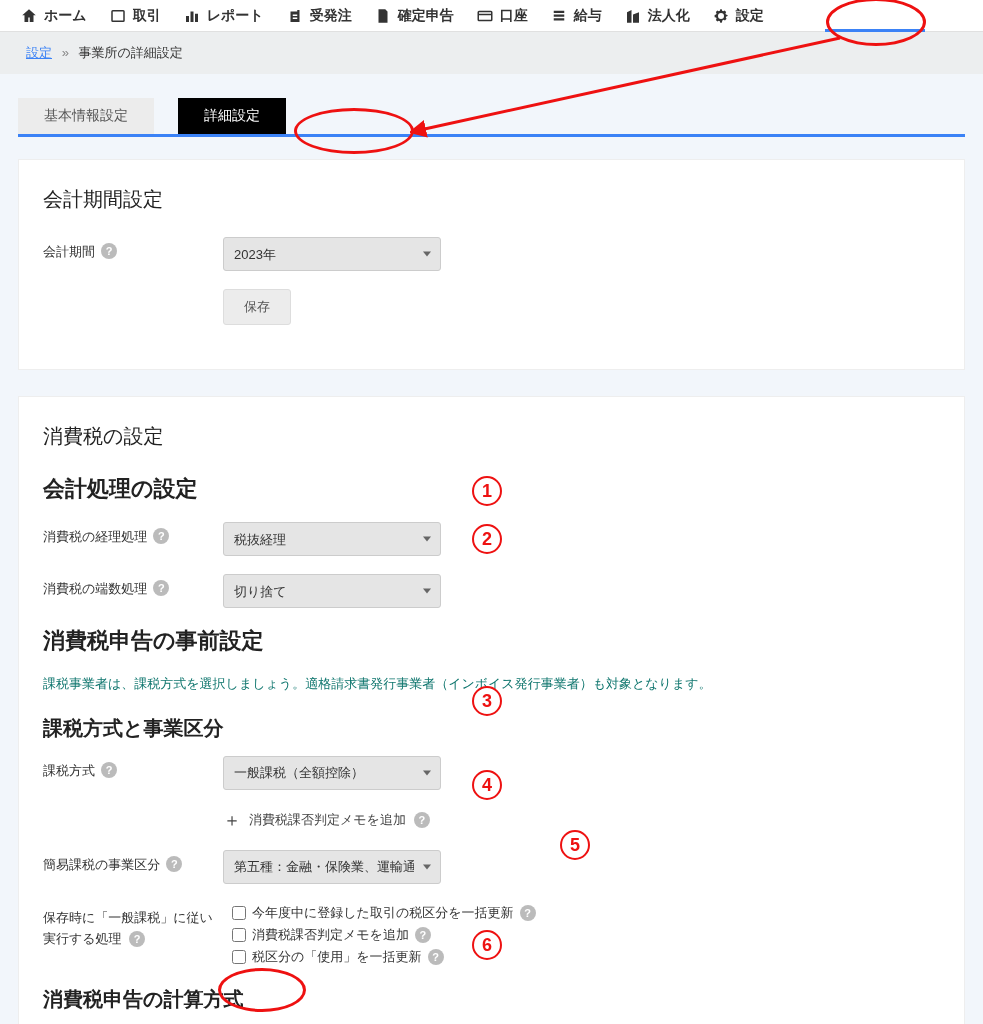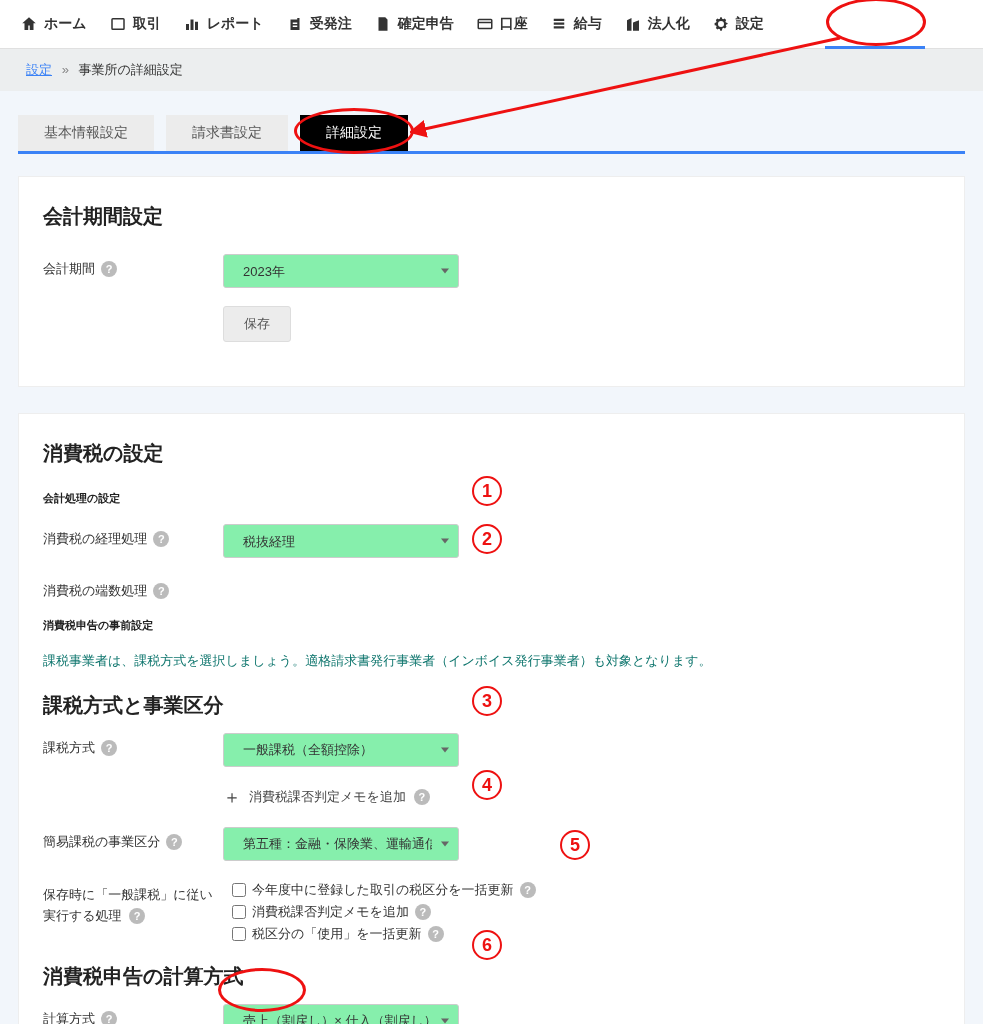--- a/index.html
+++ b/index.html
@@ -1,41 +1,41 @@
 <!DOCTYPE html>
 <html><head>
 <meta charset="utf-8">
 <style>
   * { box-sizing: border-box; margin: 0; padding: 0; }
   body { font-family: -apple-system, "Hiragino Sans", "Hiragino Kaku Gothic ProN", Meiryo, sans-serif; background: #f2f6fb; color: #333; font-size: 14px; width: 983px; }
   
-  .topnav { display: flex; align-items: center; background: #fff; border-bottom: 1px solid #e0e0e0; padding: 0 10px; height: 49px; gap: 2px; position: relative; }
+  .topnav { display: flex; align-items: center; background: #fff; border-bottom: 1px solid #e0e0e0; padding: 0 10px; height: 32px; gap: 2px; position: relative; }
   .nav-item { display: inline-flex; align-items: center; gap: 6px; padding: 0 10px; height: 48px; font-size: 14px; color: #333; cursor: pointer; font-weight: 600; }
   .nav-item .icon { width: 18px; height: 18px; display: inline-flex; align-items: center; justify-content: center; }
   .nav-underline { position: absolute; bottom: -1px; right: 58px; width: 100px; height: 3px; background: #3b82f6; }
   
   .breadcrumb-bar { background: #eceeef; padding: 12px 26px; font-size: 13px; }
   .breadcrumb-bar a { color: #3b82f6; text-decoration: underline; }
   .breadcrumb-bar .sep { margin: 0 6px; color: #888; }
   
   .subtabs-wrap { padding: 24px 18px 0 18px; }
-  .subtabs { display: flex; gap: 12px; border-bottom: 3px solid #3b82f6; }
+  .subtabs { display: flex; gap: 24px; border-bottom: 3px solid #3b82f6; }
   .subtab { background: #ececec; color: #555; padding: 9px 26px; font-size: 14px; cursor: pointer; }
   .subtab.active { background: #000000; color: #fff; }
   
   .content { padding: 22px 18px 40px 18px; }
   .card { background: #fff; padding: 26px 24px; margin-bottom: 26px; border: 1px solid #eee; }
-  .card h2 { font-size: 20px; font-weight: 700; margin-bottom: 24px; color: #222; }
-  .card h3 { font-size: 11px; font-weight: 700; margin-bottom: 18px; margin-top: 8px; color: #222; }
+  .card h2 { font-size: 20px; font-weight: 400; margin-bottom: 24px; color: #222; }
+  .card h3 { font-size: 22px; font-weight: 700; margin-bottom: 18px; margin-top: 8px; color: #222; }
   .card h4 { font-size: 20px; font-weight: 700; margin: 18px 0 14px 0; color: #222; }
   .row { display: flex; align-items: flex-start; margin-bottom: 18px; }
-  .row .label { width: 180px; padding-top: 6px; display: flex; align-items: center; gap: 6px; font-size: 13px; color: #333; }
+  .row .label { width: 180px; padding-top: 6px; display: flex; gap: 6px; font-size: 13px; color: #333; }
   .row .label-multi { line-height: 1.6; }
   .row .field { flex: 0 0 auto; }
-  .select { width: 236px; height: 34px; border: 1px solid #ccc; border-radius: 3px; background: #86efac; padding: 0 26px 0 19px; font-size: 13px; color: #333; appearance: none; position: relative; cursor: pointer; }
+  .select { width: 218px; height: 34px; border: 1px solid #ccc; border-radius: 3px; background: #e5e5e5; padding: 0 26px 0 10px; font-size: 13px; color: #333; appearance: none; position: relative; cursor: pointer; }
   .select-wrap { position: relative; display: inline-block; }
   .select-wrap::after { content: ""; position: absolute; right: 10px; top: 50%; width: 0; height: 0; border-left: 4px solid transparent; border-right: 4px solid transparent; border-top: 5px solid #666; transform: translateY(-50%); pointer-events: none; }
   .help-icon { display: inline-flex; align-items: center; justify-content: center; width: 16px; height: 16px; border-radius: 50%; background: #bbb; color: #fff; font-size: 11px; font-weight: 700; cursor: default; flex-shrink: 0; }
   .btn-ghost { background: #ececec; border: 1px solid #ddd; border-radius: 3px; padding: 8px 20px; font-size: 13px; color: #555; cursor: pointer; }
   .note { font-size: 13px; color: #0f766e; margin: 14px 0 20px 0; line-height: 1.6; }
   .add-link { display: inline-flex; align-items: center; gap: 8px; font-size: 13px; color: #444; cursor: pointer; }
   .add-link .plus { font-size: 18px; font-weight: 400; }
   .checkbox-row { display: flex; align-items: center; gap: 6px; font-size: 13px; color: #333; padding: 2px 9px; }
   .checkbox-row input { width: 14px; height: 14px; cursor: pointer; }
   
@@ -131,21 +131,20 @@
 
   <div class="breadcrumb-bar">
     <a href="#">設定</a>
     <span class="sep">»</span>
     <span>事業所の詳細設定</span>
   </div>
 
   <div class="subtabs-wrap">
     <div class="subtabs">
       <div class="subtab">基本情報設定</div>
-      <div class="subtab">請求書設定</div>
       <div class="subtab active">詳細設定</div>
     </div>
   </div>
 
   <div class="content">
 
     <div class="card">
       <h2>会計期間設定</h2>
       <div class="row">
         <div class="label">
@@ -181,20 +180,27 @@
               <option>税抜経理</option>
             </select>
           </div>
         </div>
       </div>
 
       <div class="row">
         <div class="label">
           <span>消費税の端数処理</span>
           <span class="help-icon">?</span>
+        </div>
+        <div class="field">
+          <div class="select-wrap">
+            <select class="select">
+              <option>切り捨て</option>
+            </select>
+          </div>
         </div>
       </div>
 
       <h3>消費税申告の事前設定</h3>
       <p class="note">課税事業者は、課税方式を選択しましょう。適格請求書発行事業者（インボイス発行事業者）も対象となります。</p>
 
       <h4>課税方式と事業区分</h4>
 
       <div class="row">
         <div class="label">

